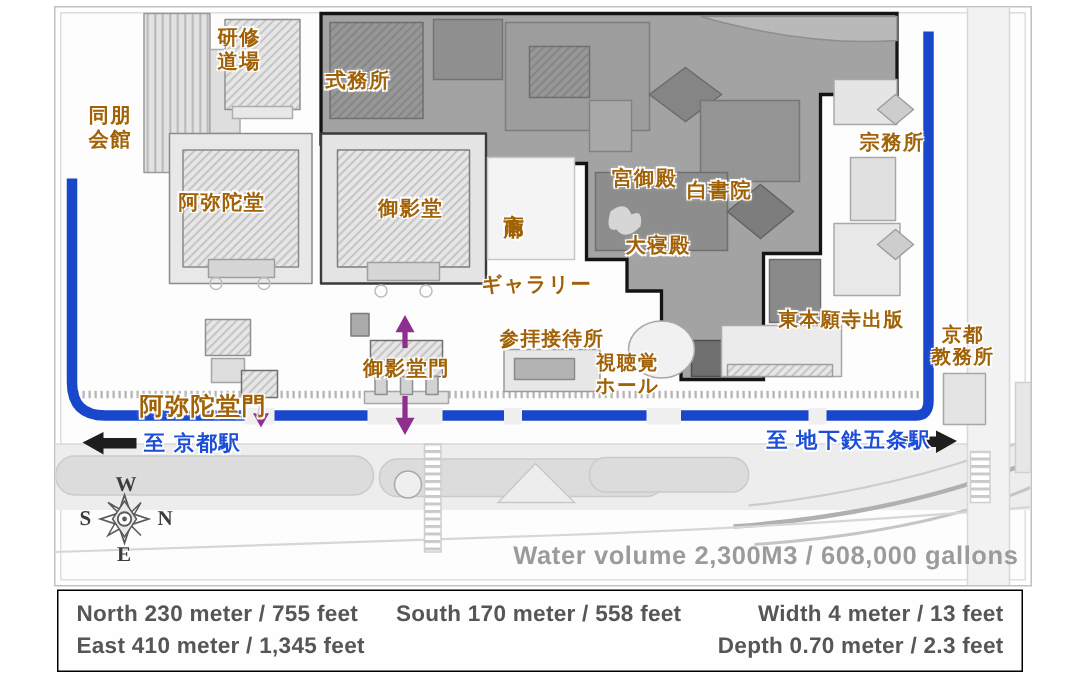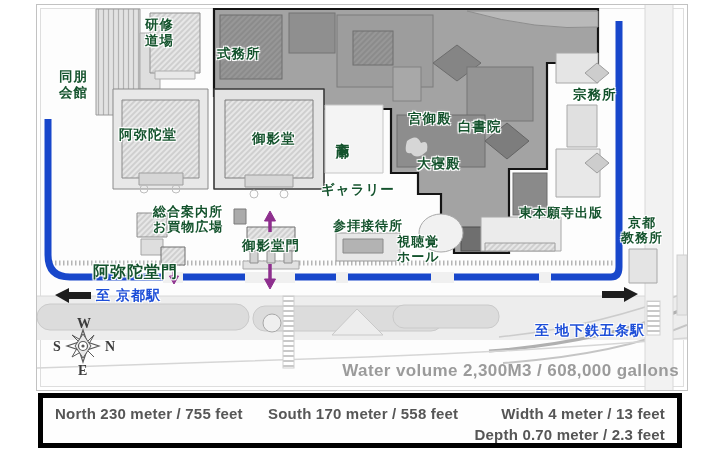--- a/index.html
+++ b/index.html
@@ -7,37 +7,37 @@
   #stage{position:relative;width:720px;height:455px;background:#fff;overflow:hidden;}
 
   
   #map-frame{position:absolute;left:36px;top:4px;width:650px;height:385px;
     background:#fdfdfd;border:1px solid #c2c2c2;
     box-shadow:inset 0 0 0 3px #ffffff, inset 0 0 0 4px #dedede;}
   #map-svg{position:absolute;left:0;top:0;}
 
   
   #map-labels{position:absolute;left:0;top:0;width:650px;height:385px;pointer-events:none;}
-  .map-label{position:absolute;font-size:13.5px;font-weight:600;color:#14532d;
+  .map-label{position:absolute;font-size:13.5px;font-weight:600;color:#a16207;
     letter-spacing:1px;line-height:1.18;white-space:pre-line;
     text-shadow:-1px -1px 0 #fff,1px -1px 0 #fff,-1px 1px 0 #fff,1px 1px 0 #fff,0 0 3px #fff;}
   .map-label.center{text-align:center;}
   .map-label.vertical{writing-mode:vertical-rl;letter-spacing:2px;}
   .station-label{position:absolute;font-size:14px;font-weight:700;color:#1d4ed8;
     letter-spacing:1px;white-space:nowrap;
     text-shadow:-1px -1px 0 #fff,1px -1px 0 #fff,-1px 1px 0 #fff,1px 1px 0 #fff;}
   #water-volume{position:absolute;right:8px;top:356px;font-size:17px;font-weight:700;
     color:var(--muted_text);letter-spacing:.4px;}
 
   .compass-letter{position:absolute;font-family:"Liberation Serif","DejaVu Serif",serif;
     font-size:14px;font-weight:700;color:#3c3c3c;}
 
   
   #measure-panel{position:absolute;left:38px;top:393px;width:644px;height:55px;
-    background:#fefefe;border:5px solid #000000;box-sizing:border-box;}
+    background:#fefefe;border:1px solid #000000;box-sizing:border-box;}
   .measure{position:absolute;font-size:15px;font-weight:700;color:var(--measure_text);
     letter-spacing:.2px;white-space:nowrap;line-height:22px;}
   #m-north{left:12px;top:5px;}
   #m-east{left:12px;top:26px;}
   #m-south{left:225px;top:5px;}
   #m-width{right:12px;top:5px;text-align:right;}
   #m-depth{right:12px;top:26px;text-align:right;}
 </style>
 </head>
 <body>
@@ -211,40 +211,39 @@
         <div class="map-label" style="left: 215px; top: 126px;">御影堂</div>
         <div class="map-label vertical" style="left: 297px; top: 127px;">高廊下</div>
         <div class="map-label" style="left: 284px; top: 177px;">ギャラリー</div>
         <div class="map-label" style="left: 371px; top: 106px;">宮御殿</div>
         <div class="map-label" style="left: 421px; top: 114px;">白書院</div>
         <div class="map-label" style="left: 380px; top: 151px;">大寝殿</div>
         <div class="map-label" style="left: 512px; top: 82px; padding-left: 24px;">宗務所</div>
         <div class="map-label" style="left: 482px; top: 200px; font-size: 13px;">東本願寺出版</div>
         <div class="map-label center" style="left: 584px; top: 210px; font-size: 13px;">京都
 教務所</div>
-        <div class="map-label" style="left: 116px; top: 199px; font-size: 13px;">総合案内所
-お買物広場</div>
         <div class="map-label" style="left: 296px; top: 213px; font-size: 13px;">参拝接待所</div>
         <div class="map-label center" style="left: 360px; top: 229px; font-size: 13px;">視聴覚
 ホール</div>
         <div class="map-label" style="left: 205px; top: 233px;">御影堂門</div>
         <div class="map-label" style="left: 56px; top: 258px; font-size: 16px;">阿弥陀堂門</div>
       </div>
 
     <div class="station-label" style="left:59px;top:282px;">至 京都駅</div>
-    <div class="station-label" style="left:498px;top:280px;margin-top:37px;">至 地下鉄五条駅</div>
+    <div class="station-label" style="left:474px;top:280px;">至 地下鉄五条駅</div>
 
     <div class="compass-letter" style="left:40px;top:311px;">W</div>
     <div class="compass-letter" style="left:16px;top:334px;">S</div>
     <div class="compass-letter" style="left:68px;top:334px;">N</div>
     <div class="compass-letter" style="left:41px;top:358px;">E</div>
 
     <div id="water-volume">Water volume 2,300M3 / 608,000 gallons</div>
   </div>
 
   <div id="measure-panel">
     <div class="measure" id="m-north">North 230 meter / 755 feet</div>
+    <div class="measure" id="m-east">East 410 meter / 1,345 feet</div>
     <div class="measure" id="m-south">South 170 meter / 558 feet</div>
     <div class="measure" id="m-width">Width 4 meter / 13 feet</div>
     <div class="measure" id="m-depth">Depth 0.70 meter / 2.3 feet</div>
   </div>
 
 </div>
 
 </body></html>

